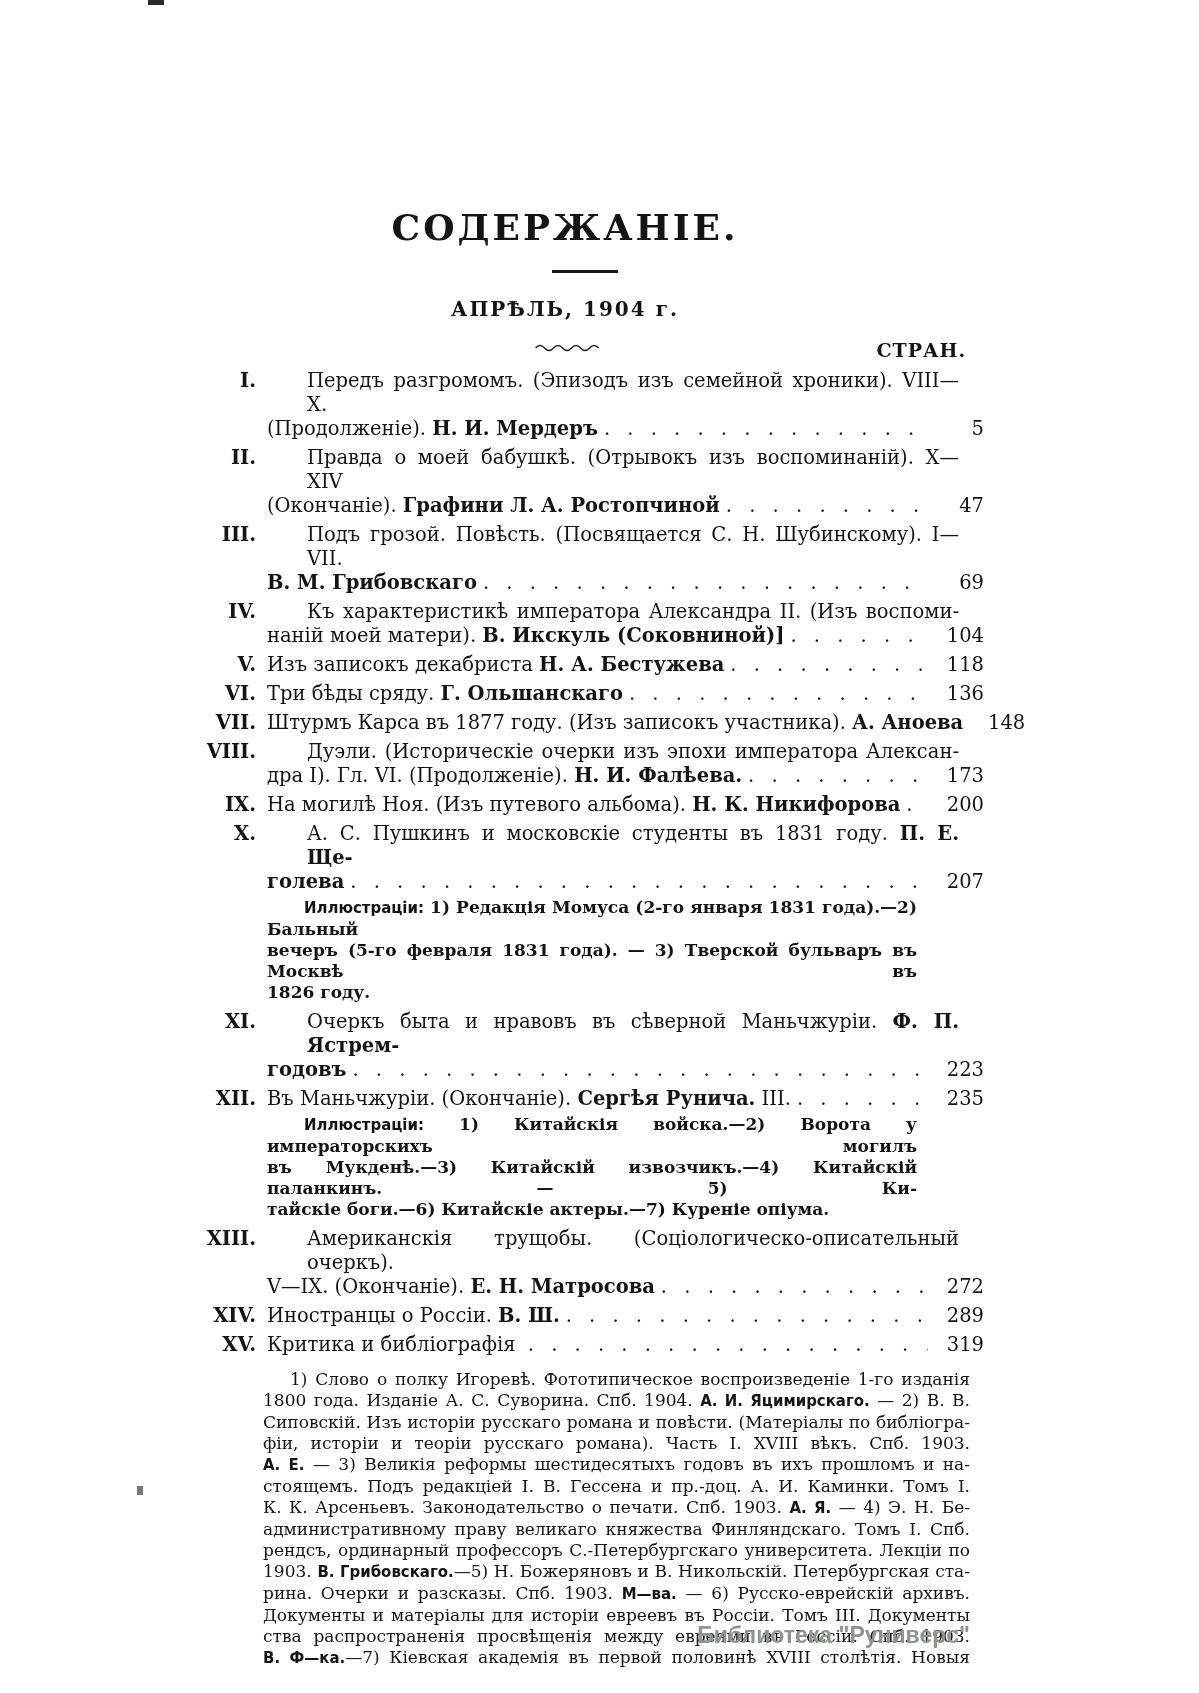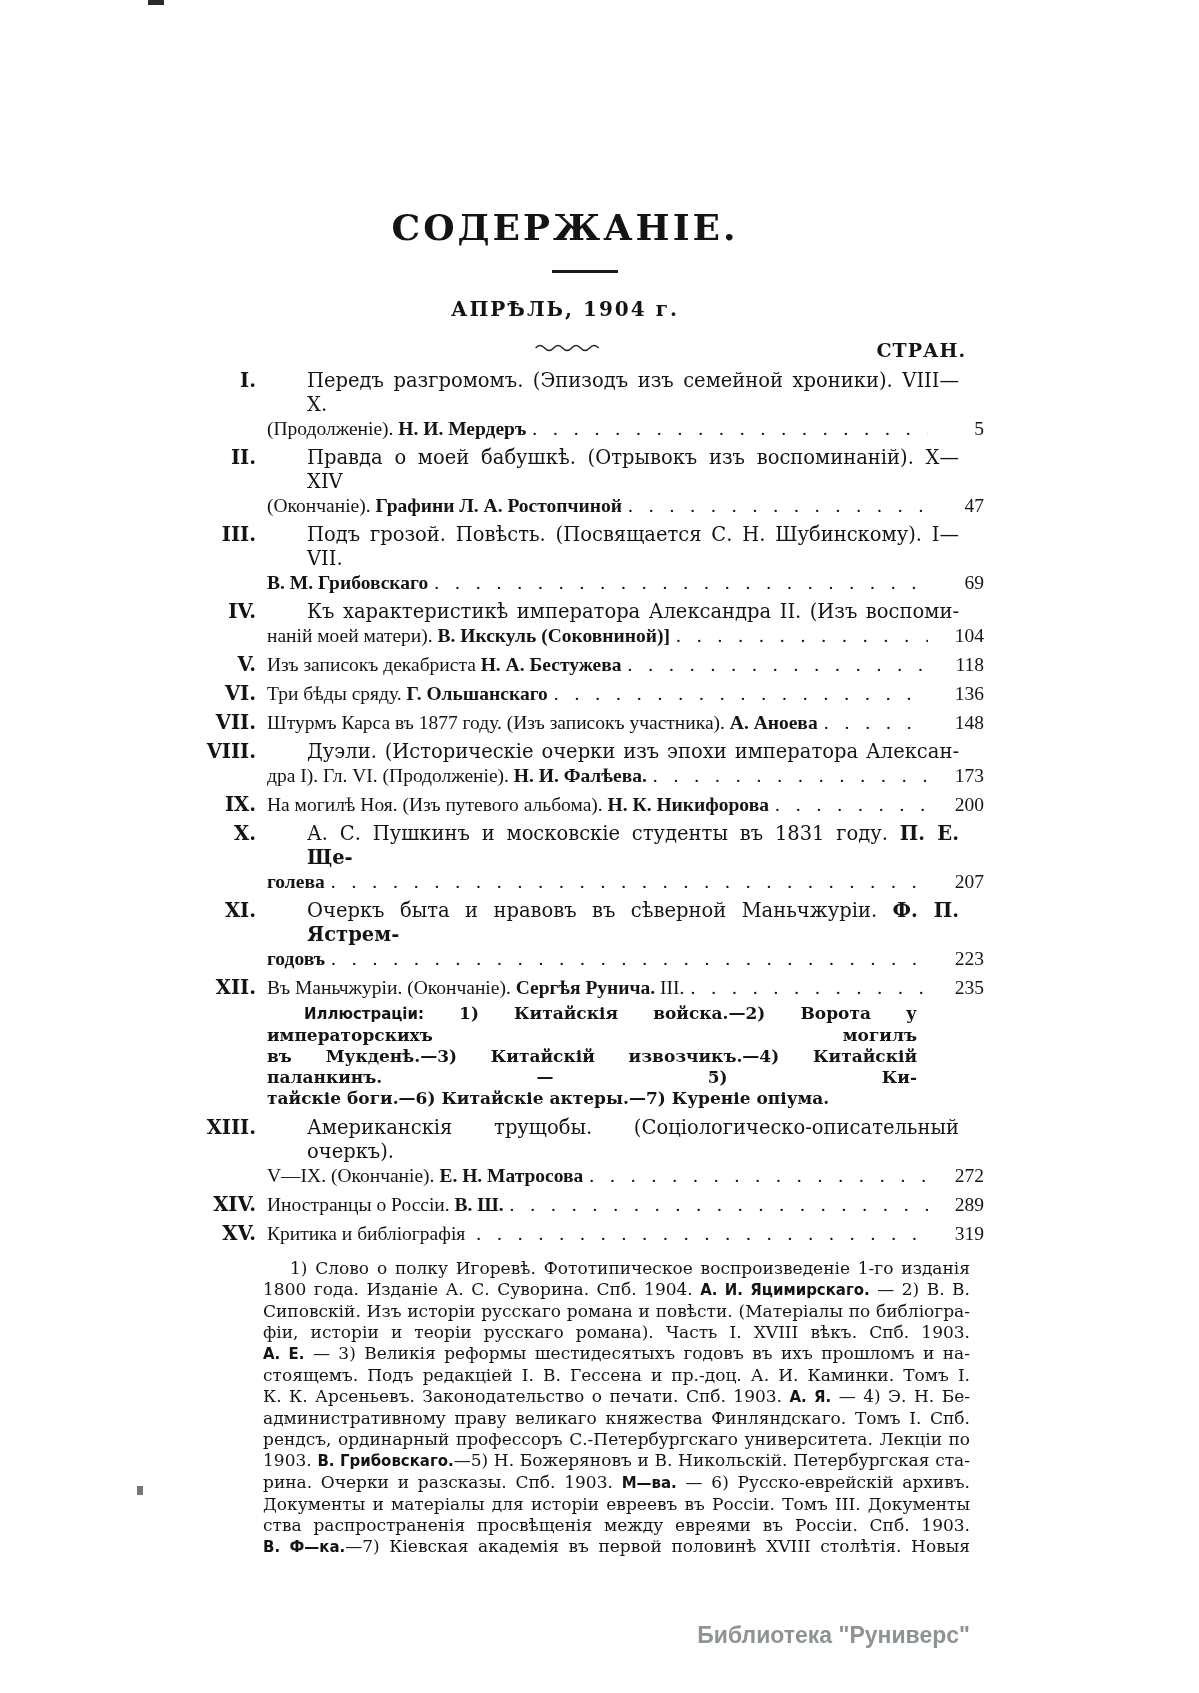--- a/index.html
+++ b/index.html
@@ -29,21 +29,21 @@
     font-size:19px; font-weight:bold; letter-spacing:1px;
   }
 
   #toc { margin-top:8px; }
   .entry { position:relative; margin-left:67px; width:717px; margin-bottom:5px;
            font-size:19.5px; line-height:24px; }
   .num { position:absolute; left:-67px; top:0; width:56px; text-align:right;
          font-weight:bold; }
   .eline.full { width:652px; text-align:justify; text-align-last:justify;
                 word-spacing:1px;margin-left:40px; }
-  .eline.last { display:flex; align-items:flex-start; width:717px;font-family:Liberation Serif, serif; }
+  .eline.last { display:flex; align-items:flex-start; width:717px; }
   .etext { flex:none; white-space:pre-wrap; }
   .leader { flex:1 1 auto; overflow:hidden; white-space:nowrap; margin:0 6px; }
   .leader::after {
     content:". . . . . . . . . . . . . . . . . . . . . . . . . . . . . . . . . . . . . . . . . . . . . . . .";
     letter-spacing:3px; word-spacing:5px;
   }
   .page-num { flex:none; min-width:50px; text-align:right; }
 
   .note { margin:3px 0 7px 0; width:650px; font-size:17px; font-weight:bold;
           line-height:21px; }
@@ -162,20 +162,25 @@
           <span class="page-num">200</span>
         </div>
       </div>
       <div class="entry">
         <span class="num">X.</span>
         <div class="eline full"><span class="seg">А. С. Пушкинъ и московскіе студенты въ 1831 году. </span><span class="seg b">П. Е. Ще-</span></div>
         <div class="eline last">
           <span class="etext"><span class="seg b">голева</span></span>
           <span class="leader"></span>
           <span class="page-num">207</span>
+        </div>
+        <div class="note">
+          <div class="nline first"><span class="seg sig">Иллюстраціи:</span><span class="seg"> 1) Редакція Момуса (2-го января 1831 года).—2) Бальный</span></div>
+          <div class="nline"><span class="seg">вечеръ (5-го февраля 1831 года). — 3) Тверской бульваръ въ Москвѣ въ</span></div>
+          <div class="nline nlast"><span class="seg">1826 году.</span></div>
         </div>
       </div>
       <div class="entry">
         <span class="num">XI.</span>
         <div class="eline full"><span class="seg">Очеркъ быта и нравовъ въ сѣверной Маньчжуріи. </span><span class="seg b">Ф. П. Ястрем-</span></div>
         <div class="eline last">
           <span class="etext"><span class="seg b">годовъ</span></span>
           <span class="leader"></span>
           <span class="page-num">223</span>
         </div>

